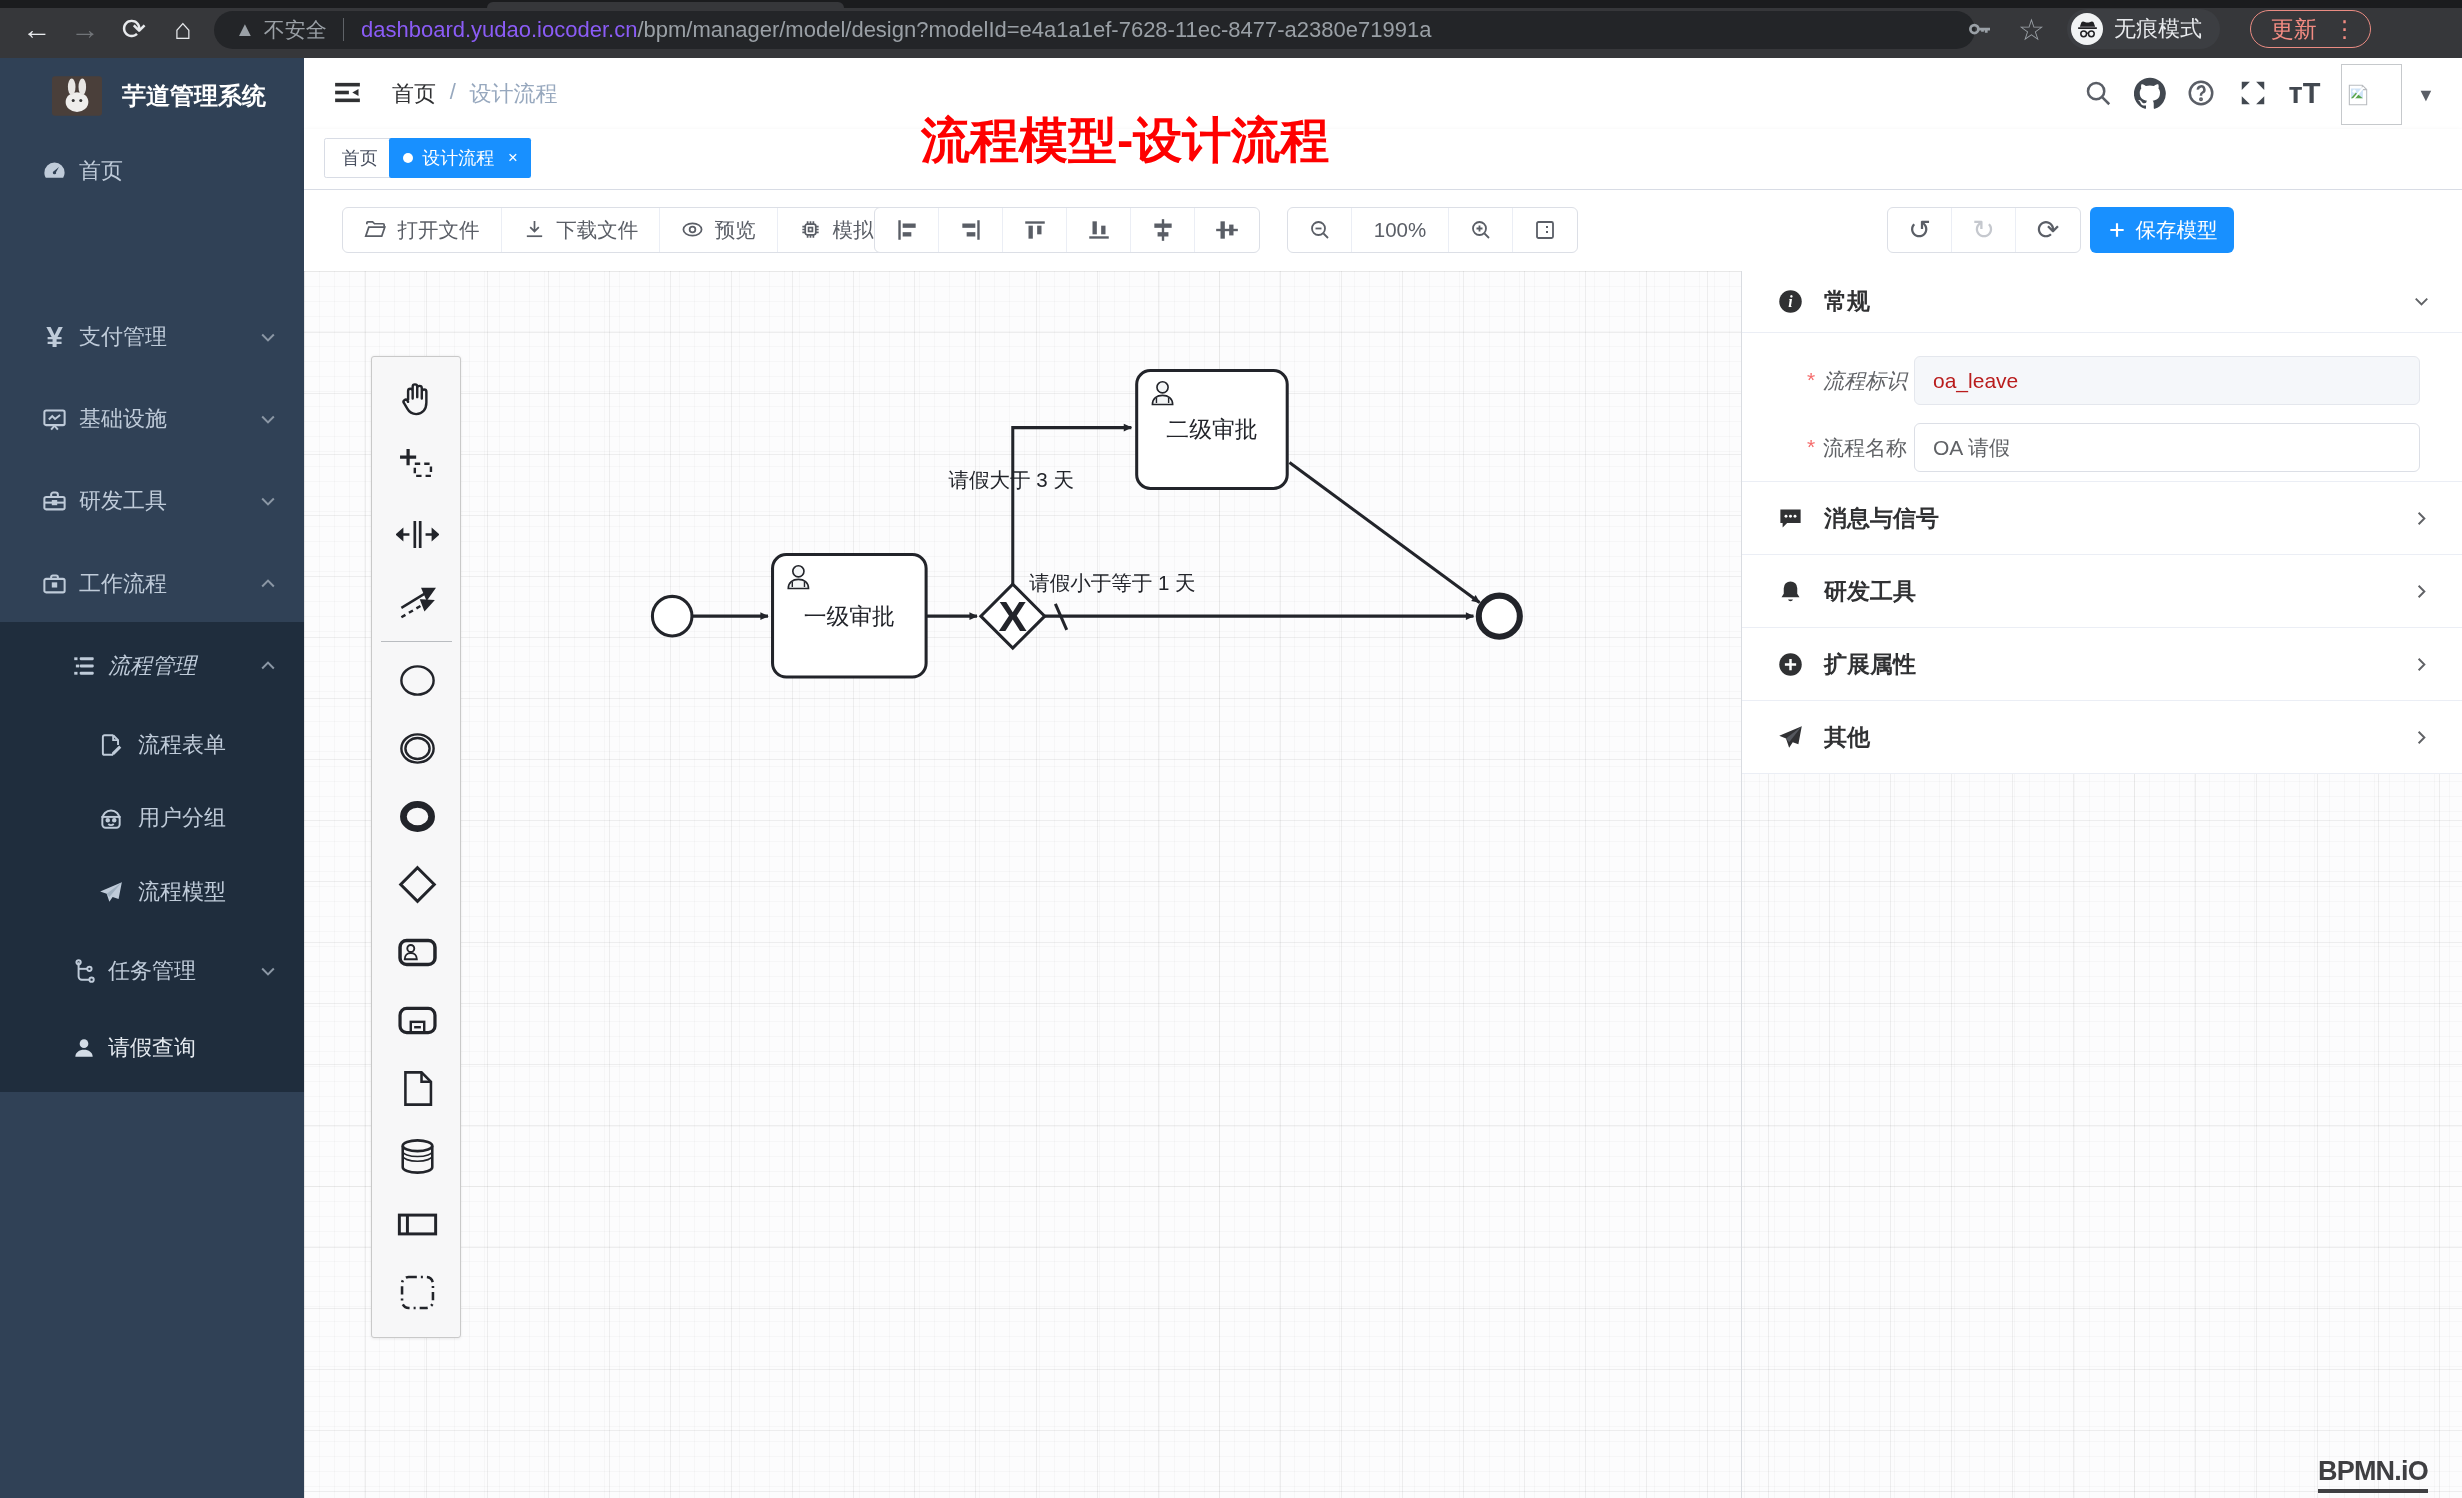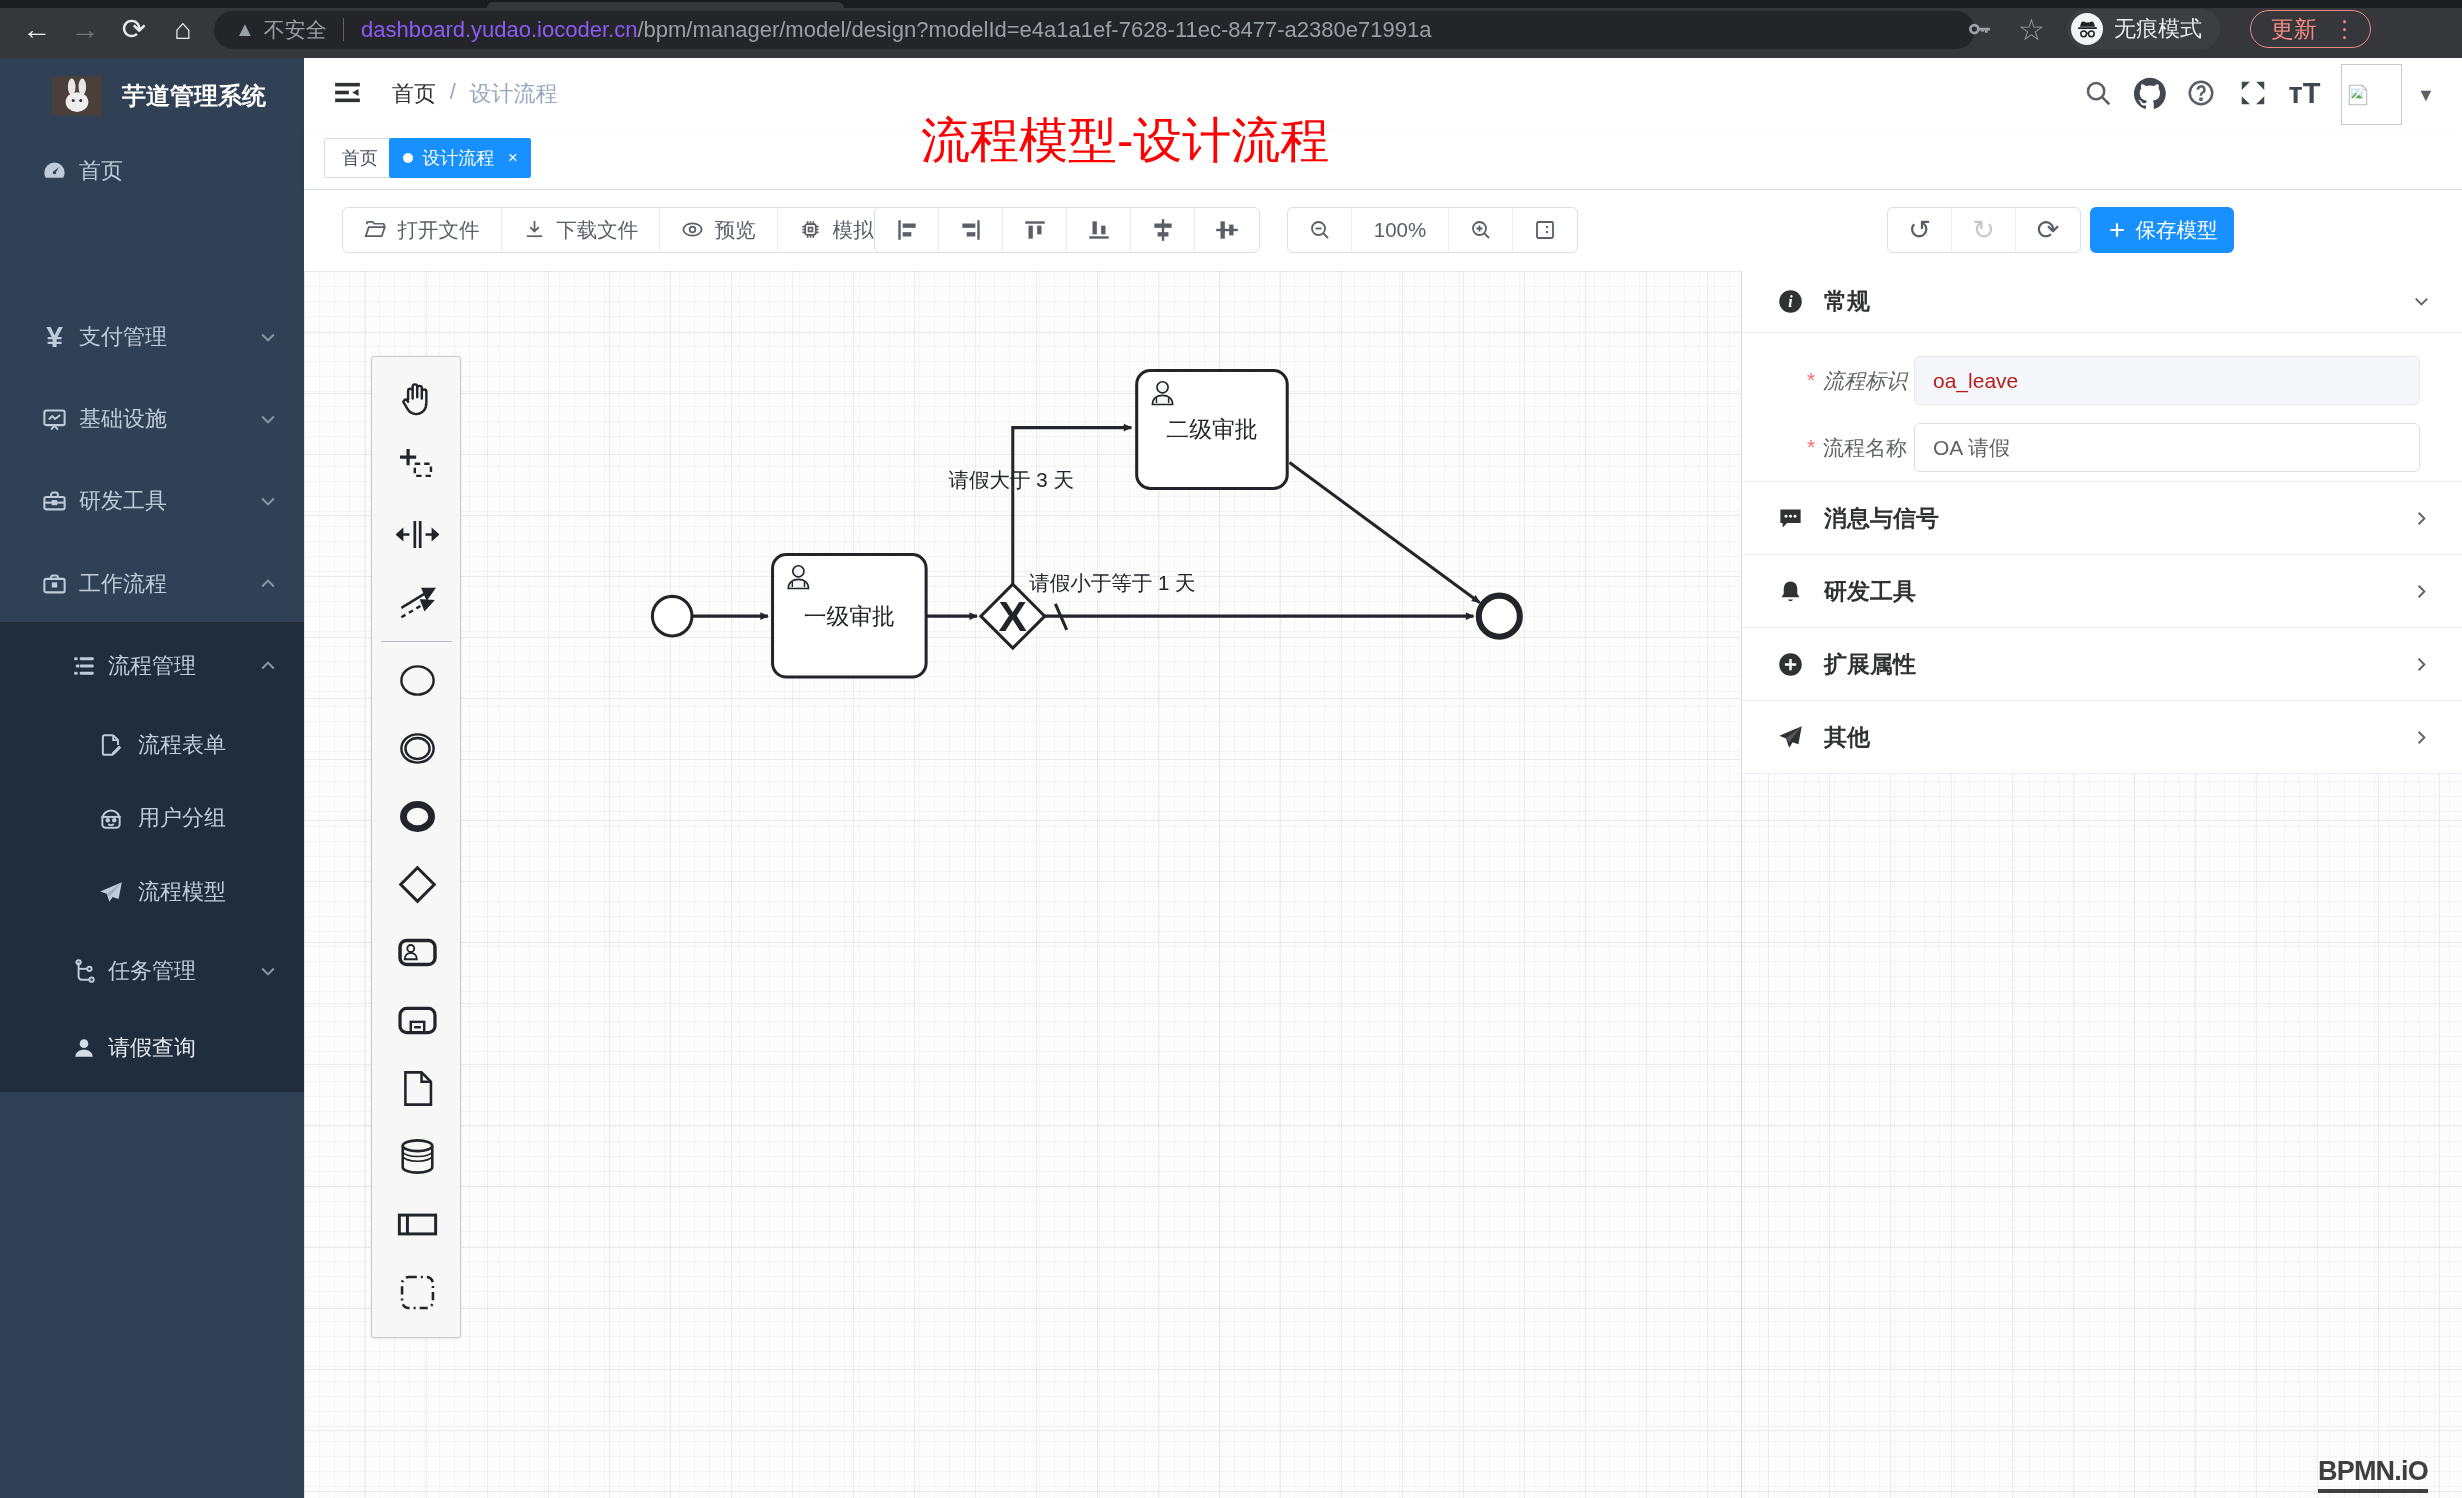--- a/index.html
+++ b/index.html
@@ -52,21 +52,21 @@
   #avatar-box { position:absolute; left:2037px; top:6px; width:61px; height:61px; background:#fff; border:1.5px solid #c6c9cc; display:flex; align-items:center; justify-content:flex-start; padding:3px; }
   #avatar-caret { position:absolute; left:2113px; top:27px; color:#5a5e66; font-size:18px; }
 
   #tagbar { position:absolute; left:0; top:71px; width:2158px; height:61px; background:#fff; border-bottom:0.8px solid #d8dce5; box-shadow:0 0.8px 4.6px rgba(0,0,0,.06); }
   .tag { position:absolute; top:9px; height:40px; display:flex; align-items:center; font-size:18px; border-radius:2.3px; cursor:pointer; }
   #tag-home { left:20px; padding:0 16.7px; border:0.8px solid #d8dce5; color:#495060; background:#fff; }
   #tag-cur { left:85px; padding:0 13.7px; background:#1890ff; color:#fff; gap:9px; }
   #tag-cur .dot { width:10.6px; height:10.6px; border-radius:50%; background:#fff; }
   #tag-cur .x { font-size:16.7px; margin-left:4.6px; }
 
-  #overlay-title { position:absolute; left:617px; top:50px; font-size:49px; font-weight:normal; color:#fe0000; z-index:5; white-space:nowrap; }
+  #overlay-title { position:absolute; left:617px; top:50px; font-size:49px; font-weight:bold; color:#fe0000; z-index:5; white-space:nowrap; }
 
   
   #toolbar { position:absolute; left:0; top:132px; width:2158px; height:81px; background:#fff; }
   .grp { position:absolute; top:16.7px; height:46px; display:flex; border:0.8px solid #dcdfe6; border-radius:6px; background:#fff; }
   .grp .btn { display:flex; align-items:center; justify-content:center; gap:10.6px; color:#5a5e66; font-size:20.5px;
     border-right:0.8px solid #ebeef5; padding:0 21px; cursor:pointer; white-space:nowrap; }
   .grp .btn:last-child { border-right:none; }
   .grp .btn.icon-only { width:64px; padding:0; }
   .uglyph { font-family:"DejaVu Sans",sans-serif; font-size:27px; color:#5a5e66; }
   .uglyph.dis { color:#c5c8ce; }
@@ -237,21 +237,21 @@
         </svg>
     </span>
     <span class="lbl" style="left:79px;">工作流程</span>
     <span class="chev">
         <svg width="20" height="20" viewBox="0 0 24 24" fill="none" stroke="#8b97a5" stroke-width="2.4">
           <polyline points="5,15 12,8 19,15"></polyline>
         </svg>
       </span>
   </div>
 
-  <div class="mi" style="top:570px;">
+  <div class="mi" style="top:570px;font-style:italic;">
     <span class="ic" style="left:67px;">
       <svg width="26" height="26" viewBox="0 0 24 24" fill="#bfcbd9">
           <rect x="8" y="4" width="13" height="2.6" rx="1"></rect>
           <rect x="8" y="10.7" width="13" height="2.6" rx="1"></rect>
           <rect x="8" y="17.4" width="13" height="2.6" rx="1"></rect>
           <rect x="3" y="4" width="3" height="2.6"></rect>
           <rect x="4.5" y="10.7" width="3" height="2.6"></rect>
           <rect x="3" y="17.4" width="3" height="2.6"></rect>
         </svg>
     </span>

